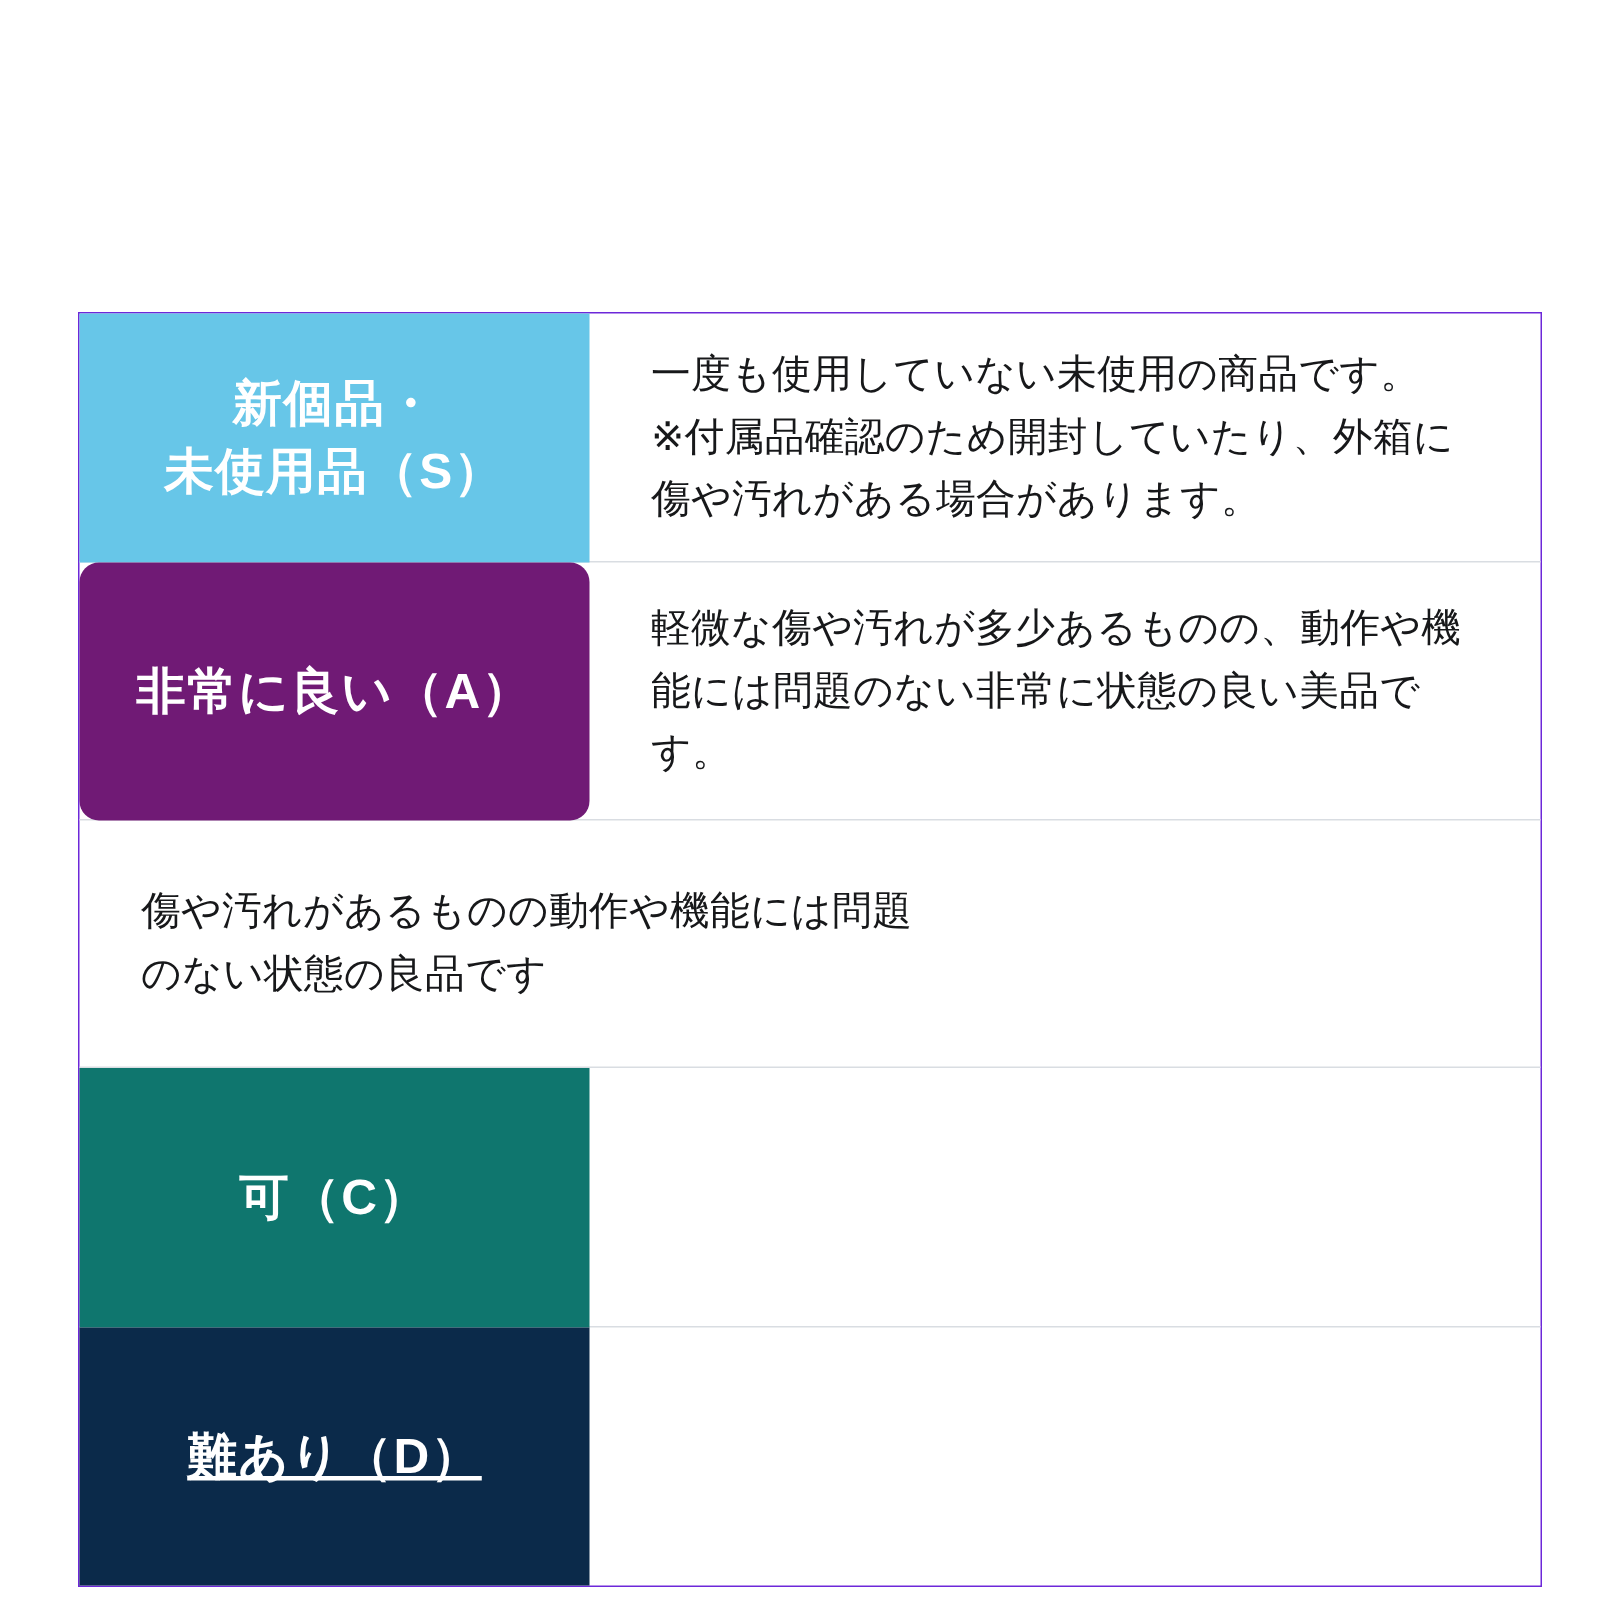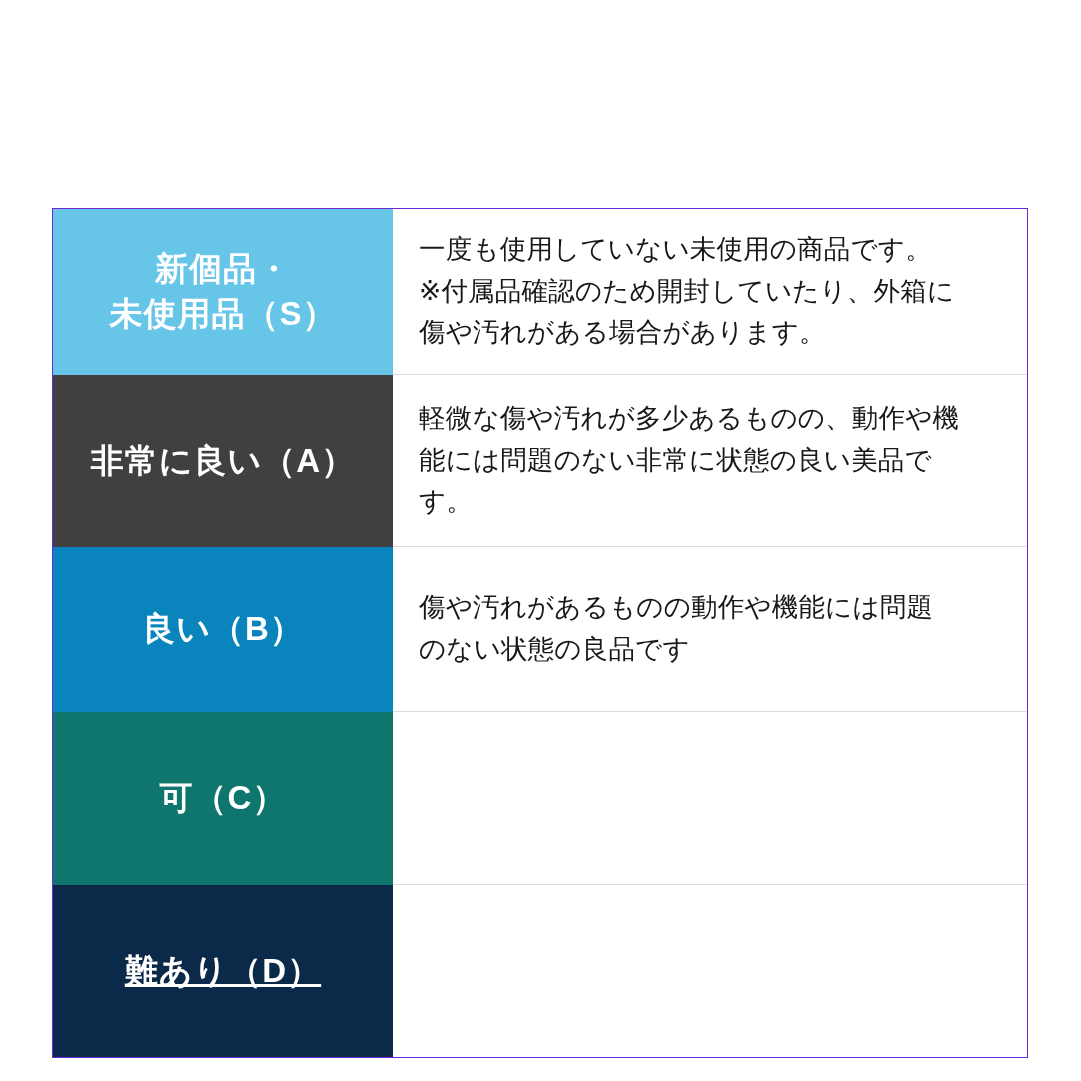--- a/index.html
+++ b/index.html
@@ -84,31 +84,31 @@
     line-height: 1.35;
     letter-spacing: 1px;
     padding: 10px 8px;
     box-sizing: border-box;
     white-space: pre-line;
   }
   .desc {
     flex: 1 1 auto;
     display: flex;
     align-items: center;
-    padding: 24px 28px 24px 26px;
+    padding: 24px 28px 24px 41px;
     box-sizing: border-box;
     color: #17181a;
     font-size: 26.5px;
     line-height: 1.58;
     letter-spacing: 0.2px;
     white-space: pre-line;
   }
 
   .row-s  .grade { background: #67c6e8; height: 166px; }
-  .row-a  .grade { background: #404040; height: 172px; }
+  .row-a  .grade { background: #701a75; height: 172px; border-radius: 13px; }
   .row-b  .grade { background: #0a84bd; height: 165px; }
   .row-c  .grade { background: #0f766e; height: 173px; }
   .row-d  .grade { background: #0b2a4a; height: 172px; text-decoration: underline; }
 
   .row-s { height: 166px; }
   .row-a { height: 172px; }
   .row-b { height: 165px; }
   .row-c { height: 173px; }
   .row-d { height: 172px; }
 </style>
@@ -129,21 +129,20 @@
     </div>
 
     <div class="row row-a">
       <div class="grade">非常に良い（A）</div>
       <div class="desc">軽微な傷や汚れが多少あるものの、動作や機
 能には問題のない非常に状態の良い美品で
 す。</div>
     </div>
 
     <div class="row row-b">
-      <div class="grade">良い（B）</div>
       <div class="desc">傷や汚れがあるものの動作や機能には問題
 のない状態の良品です</div>
     </div>
 
     <div class="row row-c">
       <div class="grade">可（C）</div>
     </div>
 
     <div class="row row-d">
       <div class="grade">難あり（D）</div>

